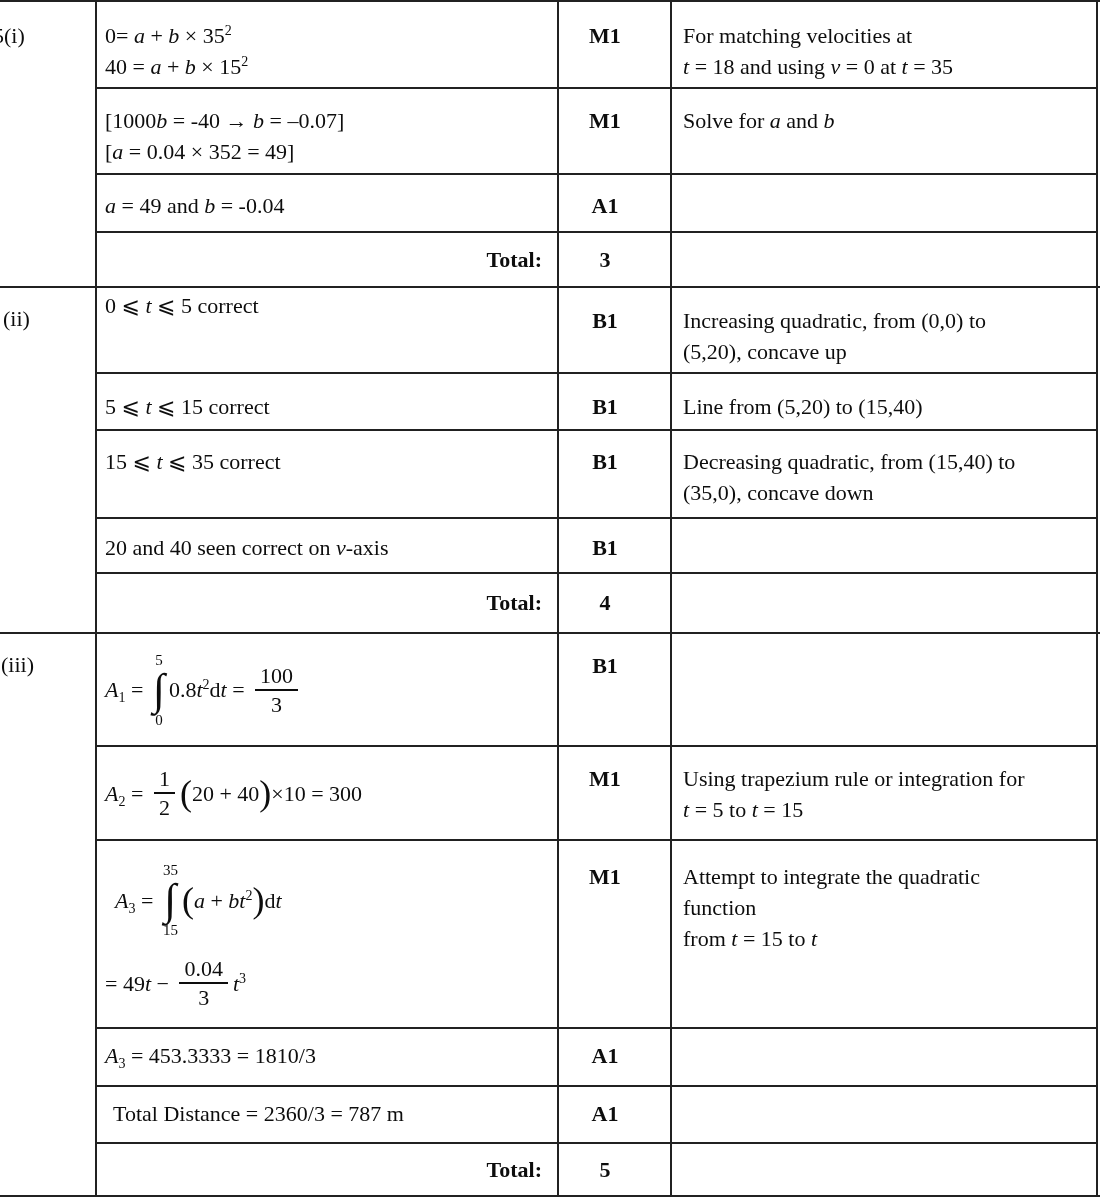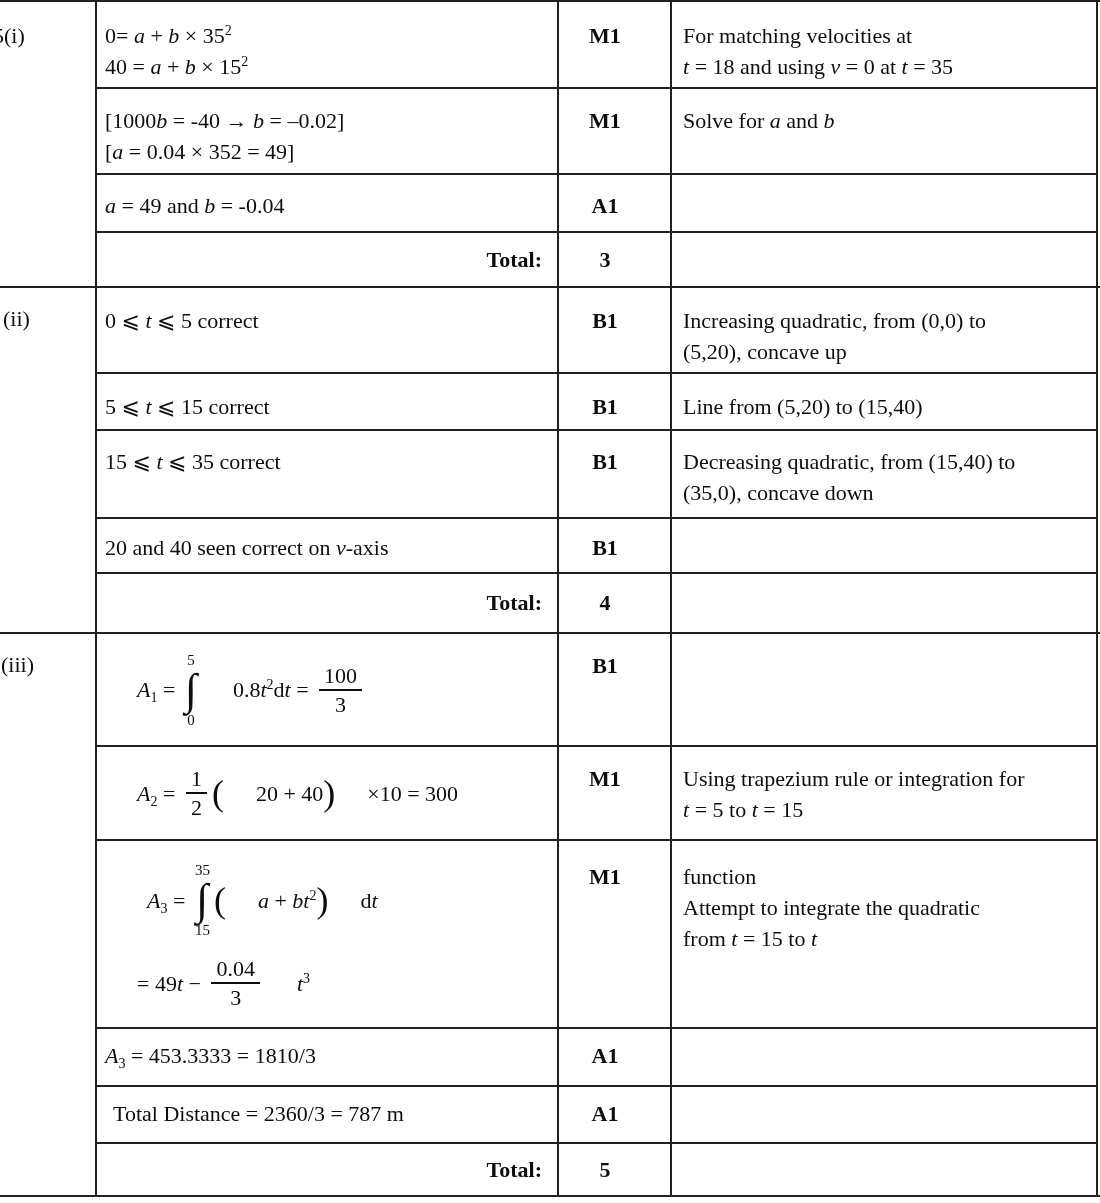--- a/index.html
+++ b/index.html
@@ -19,21 +19,21 @@
 
   .qlabel { position:absolute; font-size:22px; line-height:31px; white-space:pre; }
 
   .mark { position:absolute; left:557px; width:96px; text-align:center;
           font-weight:bold; font-size:22px; line-height:31px; }
   .tlabel { position:absolute; left:257px; width:285px; text-align:right;
           font-weight:bold; font-size:22px; line-height:31px; }
 
   
   .eq { position:absolute; display:flex; align-items:center; font-size:22px; line-height:31px; }
-  .eq .tk { white-space:pre; line-height:31px;margin-left:32px; }
+  .eq .tk { white-space:pre; line-height:31px; }
   .frac { display:inline-flex; flex-direction:column; align-items:center; margin:0 5px; }
   .frac .num { padding:0 5px; border-bottom:2px solid #0d0d0d; line-height:27px; }
   .frac .den { line-height:27px; }
   .intg { display:inline-flex; flex-direction:column; align-items:center; margin:0 4px; }
   .intg .lim  { font-size:15px; line-height:16px; }
   .intg .sign { font-size:44px; line-height:44px; }
   .bigp { font-size:36px; line-height:40px; }
 </style>
 </head>
 <body>
@@ -71,37 +71,37 @@
     <div><span>0= </span><span class="it">a</span><span> + </span><span class="it">b</span><span> × 35</span><span class="sup">2</span></div>
     <div><span>40 = </span><span class="it">a</span><span> + </span><span class="it">b</span><span> × 15</span><span class="sup">2</span></div>
   </div>
   <div class="mark" style="top:20px">M1</div>
   <div class="cell" style="left:683px;top:20px;width:408px">
     <div>For matching velocities at</div>
     <div><span class="it">t</span><span> = 18 and using </span><span class="it">v</span><span> = 0 at </span><span class="it">t</span><span> = 35</span></div>
   </div>
 
   <div class="cell" style="left:105px;top:105px;width:445px">
-    <div><span>[1000</span><span class="it">b</span><span> = -40 → </span><span class="it">b</span><span> = –0.02]</span></div>
+    <div><span>[1000</span><span class="it">b</span><span> = -40 → </span><span class="it">b</span><span> = –0.07]</span></div>
     <div><span>[</span><span class="it">a</span><span> = 0.04 × 352 = 49]</span></div>
   </div>
   <div class="mark" style="top:105px">M1</div>
   <div class="cell" style="left:683px;top:105px;width:408px">
     <div><span>Solve for </span><span class="it">a</span><span> and </span><span class="it">b</span></div>
   </div>
 
   <div class="cell" style="left:105px;top:190px;width:395px">
     <span class="it">a</span><span> = 49 and </span><span class="it">b</span><span> = -0.04</span>
   </div>
   <div class="mark" style="top:190px">A1</div>
 
   <div class="tlabel" style="top:244px">Total:</div>
   <div class="mark" style="top:244px">3</div>
 
-  <div class="cell" style="left:105px;top:305px;width:445px">
+  <div class="cell" style="left:105px;top:290px;width:445px">
     <span>0 ⩽ </span><span class="it">t</span><span> ⩽ 5 correct</span>
   </div>
   <div class="mark" style="top:305px">B1</div>
   <div class="cell" style="left:683px;top:305px;width:408px">
     <div>Increasing quadratic, from (0,0) to</div>
     <div>(5,20), concave up</div>
   </div>
 
   <div class="cell" style="left:105px;top:391px;width:445px">
     <span>5 ⩽ </span><span class="it">t</span><span> ⩽ 15 correct</span>
@@ -176,22 +176,22 @@
   <div class="eq" style="left:105px;top:945px;height:76px">
     <span class="tk"><span>= 49</span><span class="it">t</span><span> − </span></span>
     <span class="frac">
         <span class="num">0.04</span>
         <span class="den">3</span>
       </span>
     <span class="tk"><span class="it">t</span><span class="sup">3</span></span>
   </div>
   <div class="mark" style="top:861px">M1</div>
   <div class="cell" style="left:683px;top:861px;width:408px">
+    <div>Attempt to integrate the quadratic</div>
     <div>function</div>
-    <div>Attempt to integrate the quadratic</div>
     <div><span>from </span><span class="it">t</span><span> = 15 to </span><span class="it">t</span></div>
   </div>
 
   <div class="cell" style="left:105px;top:1040px;width:445px">
     <span class="it">A</span><span class="sub">3</span><span> = 453.3333 = 1810/3</span>
   </div>
   <div class="mark" style="top:1040px">A1</div>
 
   <div class="cell" style="left:113px;top:1098px;width:445px">Total Distance = 2360/3 = 787 m</div>
   <div class="mark" style="top:1098px">A1</div>

